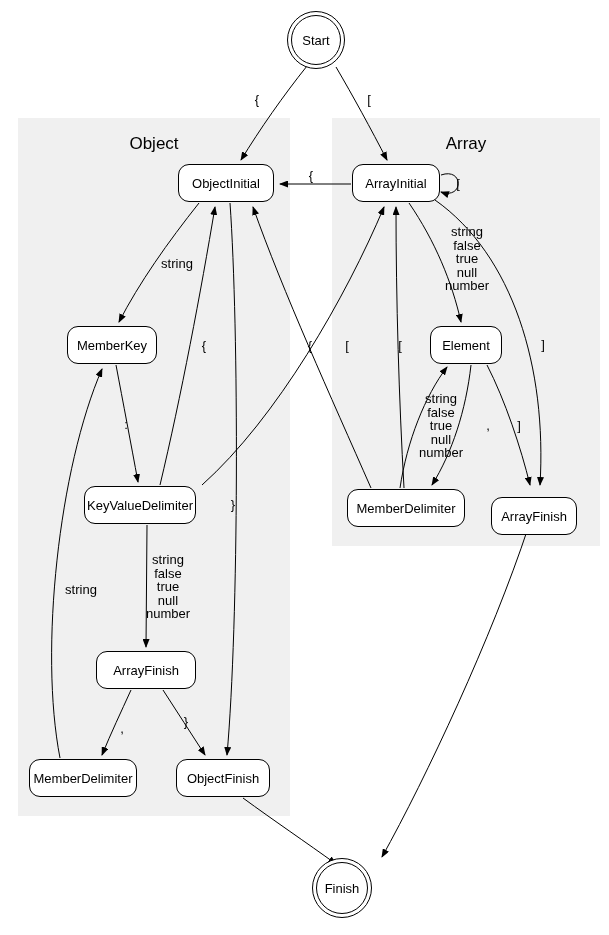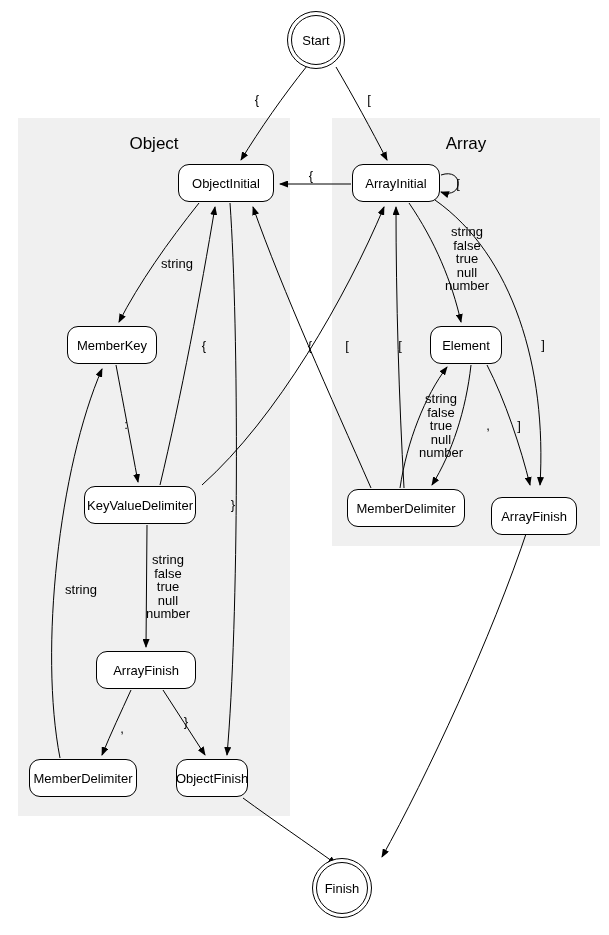--- a/index.html
+++ b/index.html
@@ -120,21 +120,21 @@
 
   <div class="node" style="left:178px; top:164px; width:96px;">ObjectInitial</div>
   <div class="node" style="left:352px; top:164px; width:88px;">ArrayInitial</div>
   <div class="node" style="left:430px; top:326px; width:72px;">Element</div>
   <div class="node" style="left:67px; top:326px; width:90px;">MemberKey</div>
   <div class="node" style="left:84px; top:486px; width:112px;">KeyValueDelimiter</div>
   <div class="node" style="left:347px; top:489px; width:118px;">MemberDelimiter</div>
   <div class="node" style="left:491px; top:489px; width:86px;margin-top:8px;">ArrayFinish</div>
   <div class="node" style="left:96px; top:651px; width:100px;">ArrayFinish</div>
   <div class="node" style="left:29px; top:759px; width:108px;">MemberDelimiter</div>
-  <div class="node" style="left:176px; top:759px; width:72px;">ObjectFinish</div>
+  <div class="node" style="left:176px; top:759px; width:94px;">ObjectFinish</div>
 
   <div class="edge-label" style="left:257px; top:100px;">{</div>
   <div class="edge-label" style="left:369px; top:100px;">[</div>
   <div class="edge-label" style="left:311px; top:176px;">{</div>
   <div class="edge-label" style="left:458px; top:184px;">[</div>
   <div class="edge-label" style="left:177px; top:264px;">string</div>
   <div class="edge-label" style="left:467px; top:259px;">string
 false
 true
 null

